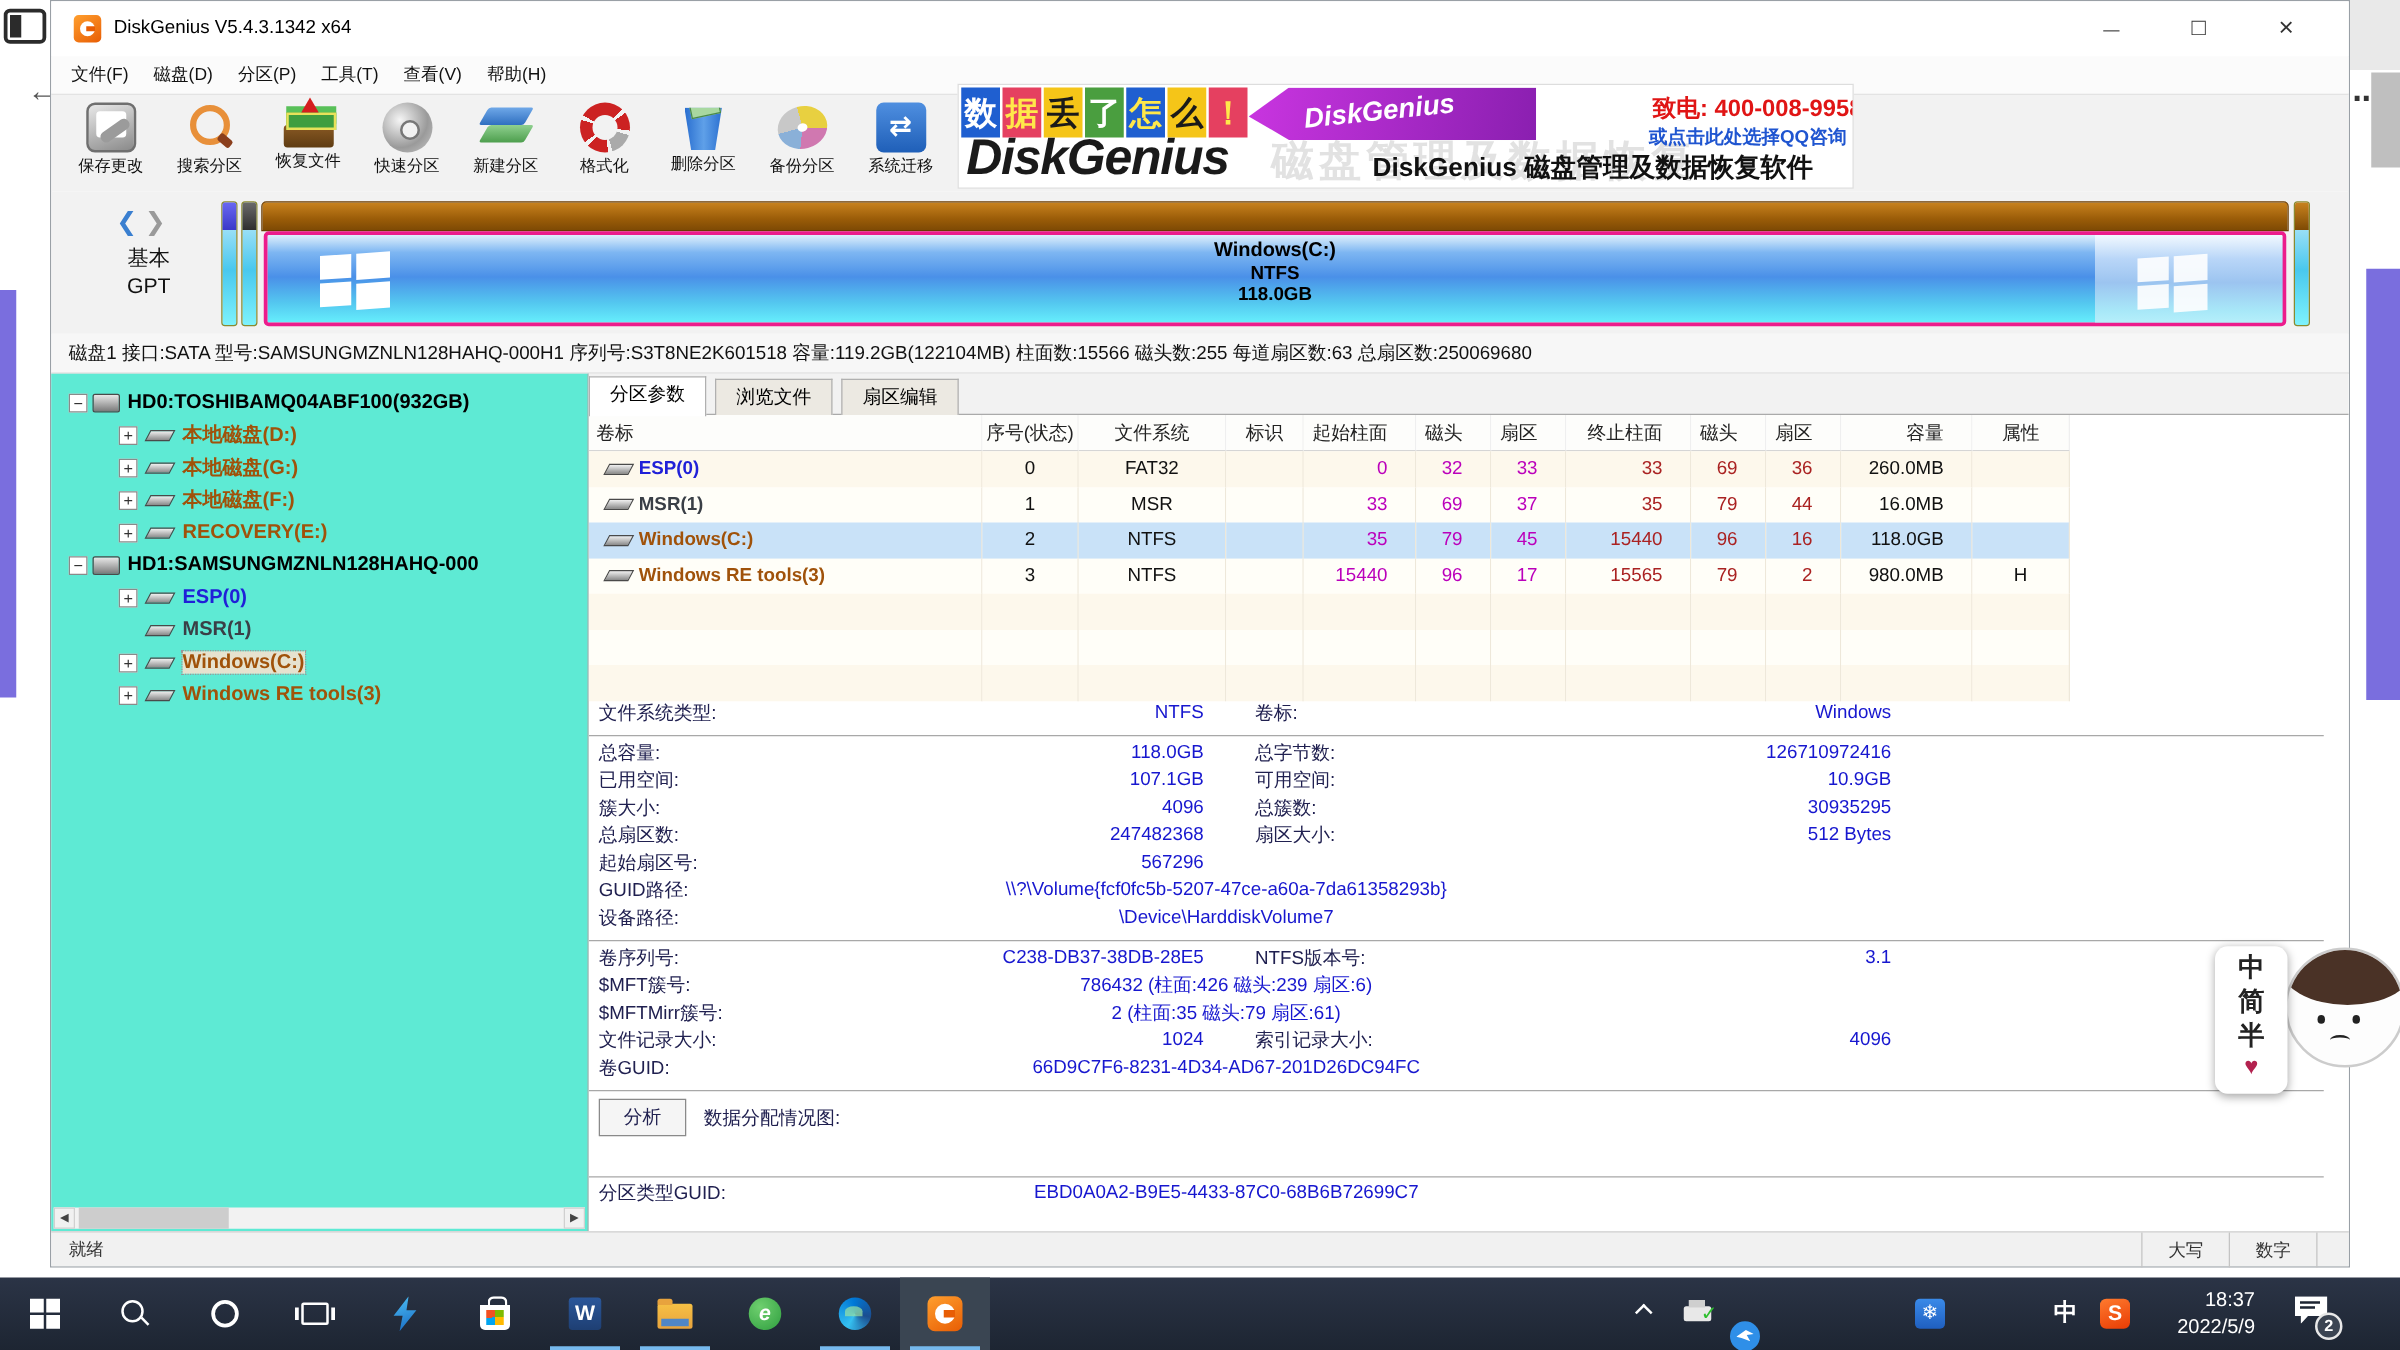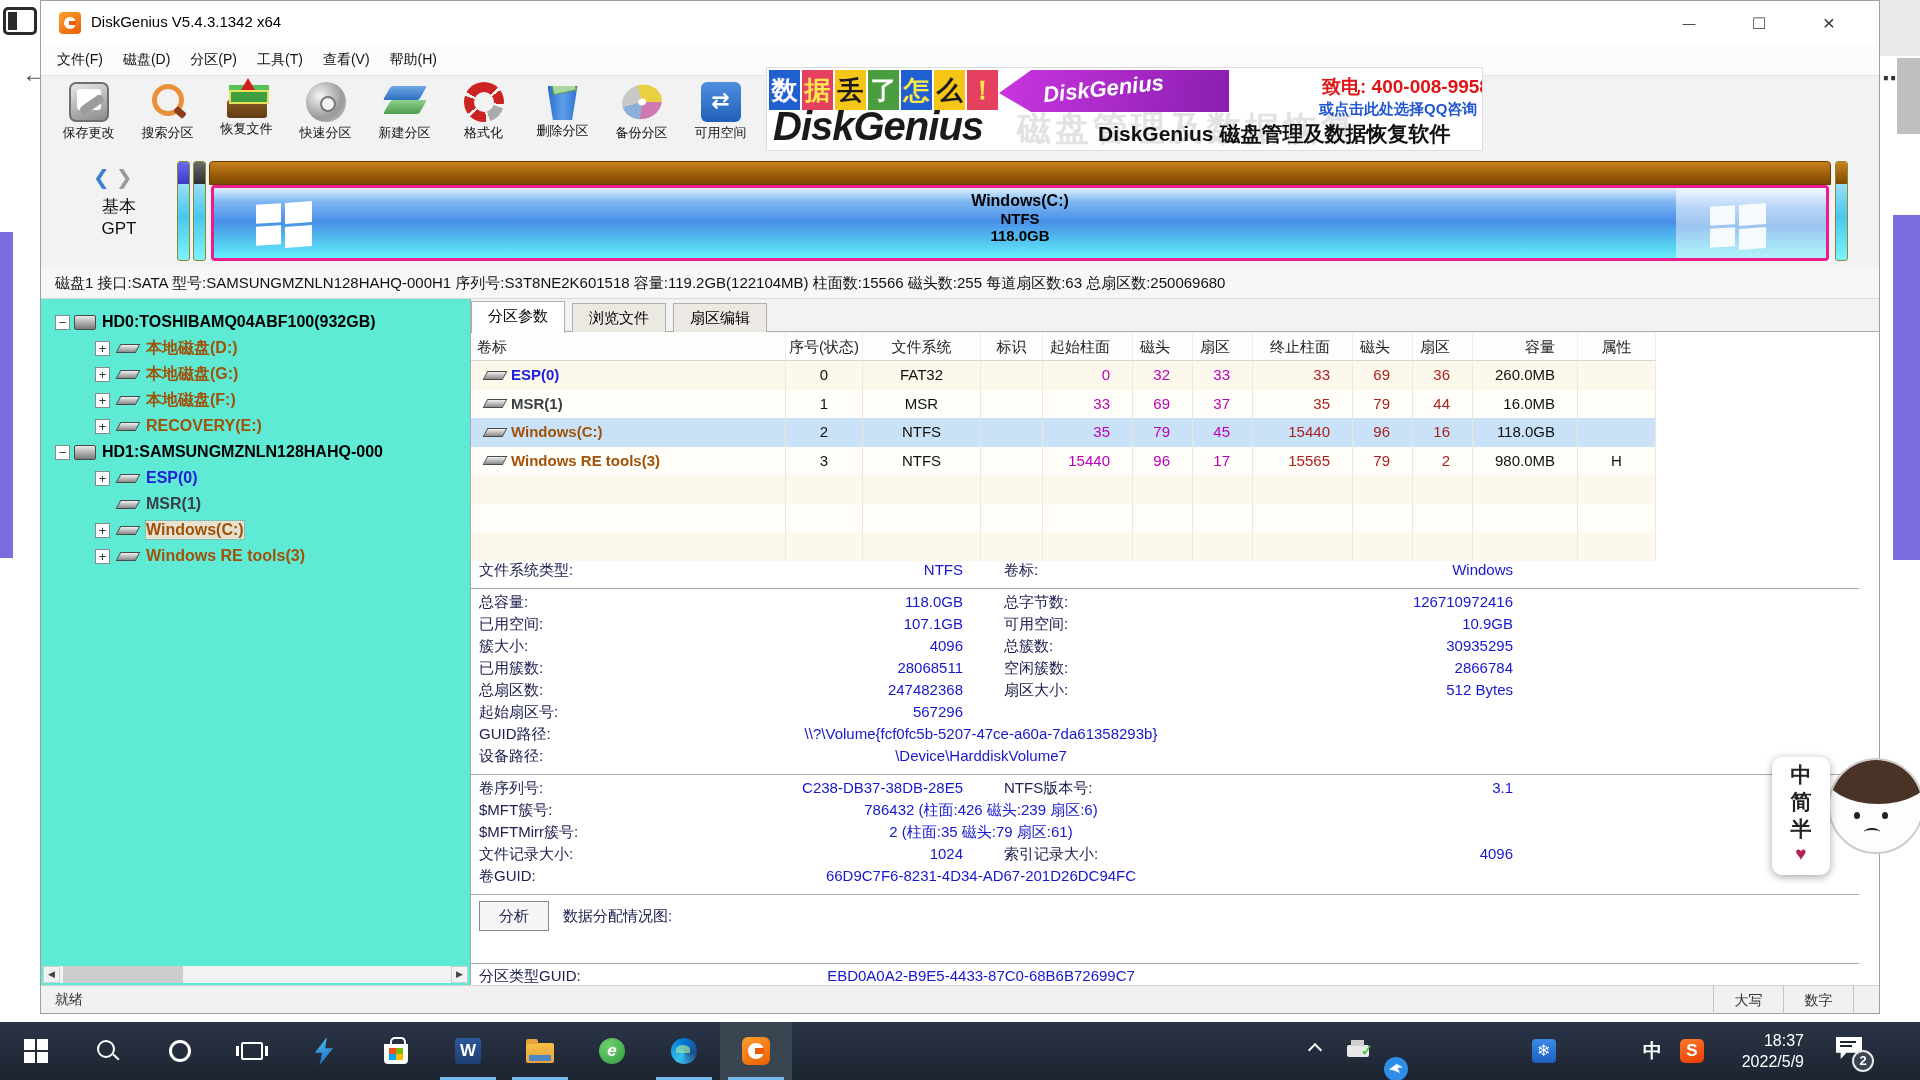--- a/index.html
+++ b/index.html
@@ -293,21 +293,21 @@
         <div class="tbtn" style="left: 482px;">
           <div class="ti ti-delete"></div>
           <div class="tlabel">删除分区</div>
         </div>
         <div class="tbtn" style="left: 561px;">
           <div class="ti ti-backup"></div>
           <div class="tlabel">备份分区</div>
         </div>
         <div class="tbtn" style="left: 640px;">
           <div class="ti ti-migrate"></div>
-          <div class="tlabel">可用空间</div>
+          <div class="tlabel">系统迁移</div>
         </div>
       </div>
 
     <div class="banner">
       <div class="b-ghost">磁盘管理及数据恢复</div>
       <div class="b-blocks" id="bblocks">
           <div class="b-block" style="background: rgb(31, 95, 208); color: rgb(255, 255, 255);">数</div>
           <div class="b-block" style="background: rgb(229, 64, 96); color: rgb(255, 232, 74);">据</div>
           <div class="b-block" style="background: rgb(245, 197, 24); color: rgb(26, 26, 26);">丢</div>
           <div class="b-block" style="background: rgb(74, 158, 63); color: rgb(255, 255, 255);">了</div>
@@ -571,26 +571,20 @@
             <span class="lbl l1">已用空间:</span>
             <span class="val v1">107.1GB</span>
             <span class="lbl l2">可用空间:</span>
             <span class="val v2">10.9GB</span>
           </div>
           <div class="dr">
             <span class="lbl l1">簇大小:</span>
             <span class="val v1">4096</span>
             <span class="lbl l2">总簇数:</span>
             <span class="val v2">30935295</span>
-          </div>
-          <div class="dr">
-            <span class="lbl l1">已用簇数:</span>
-            <span class="val v1">28068511</span>
-            <span class="lbl l2">空闲簇数:</span>
-            <span class="val v2">2866784</span>
           </div>
           <div class="dr">
             <span class="lbl l1">总扇区数:</span>
             <span class="val v1">247482368</span>
             <span class="lbl l2">扇区大小:</span>
             <span class="val v2">512 Bytes</span>
           </div>
           <div class="dr">
             <span class="lbl l1">起始扇区号:</span>
             <span class="val v1">567296</span>

